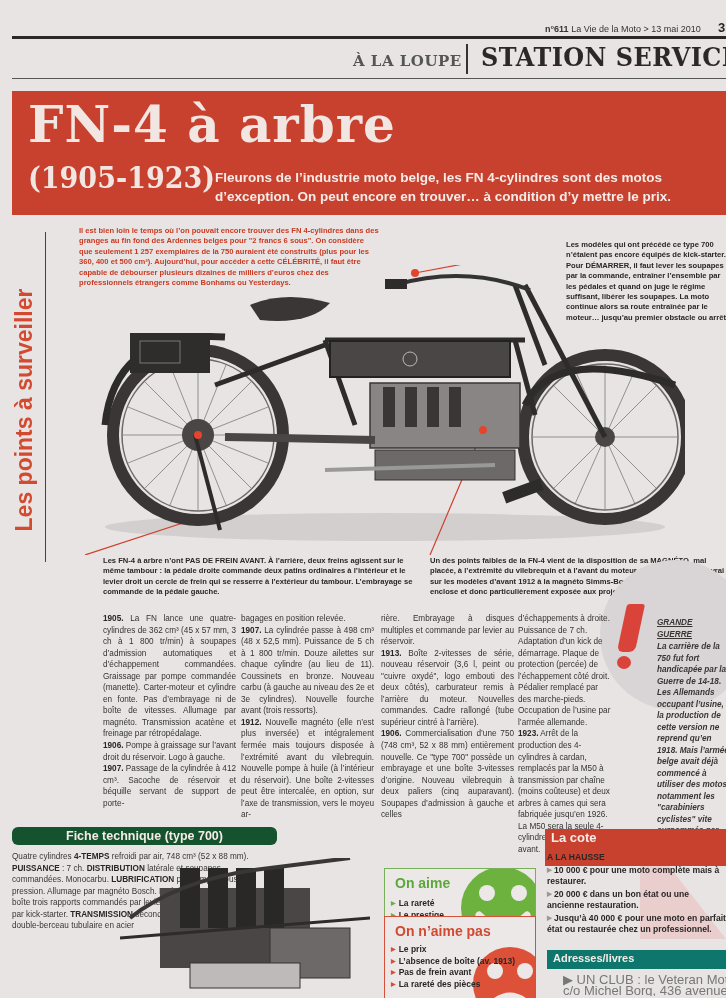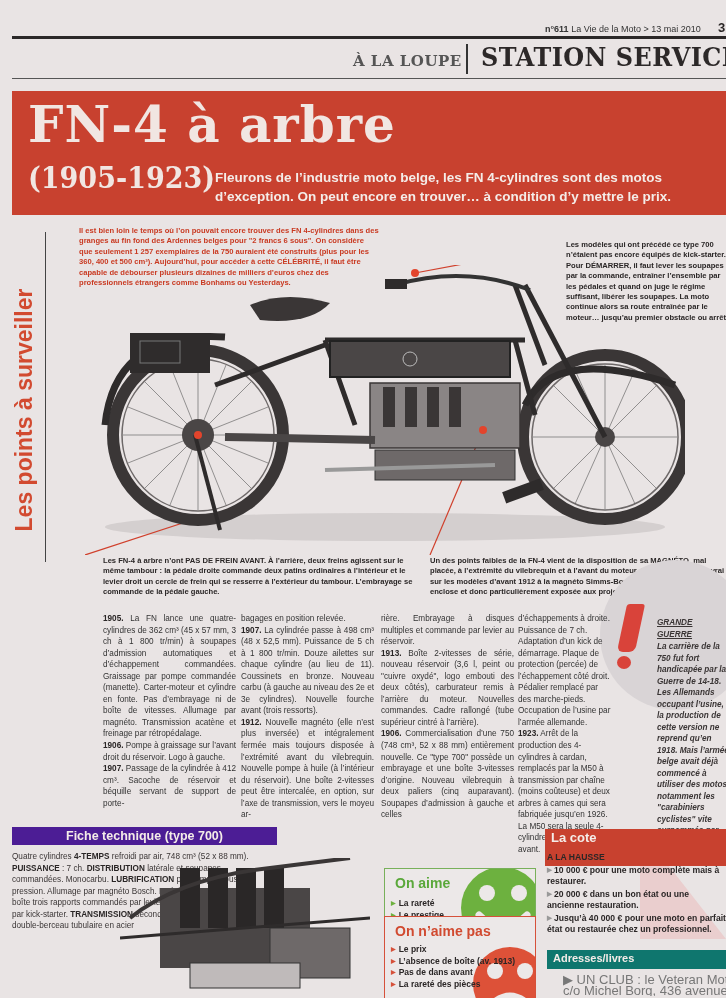--- a/index.html
+++ b/index.html
@@ -46,21 +46,21 @@
   .col3 { left: 381px; width: 133px; }
   .col4 { left: 518px; width: 95px; text-align: left; }
 
   .exclam-circle { left: 600px; top: 560px; width: 150px; height: 150px; border-radius: 50%; background: #d9d4d6; }
   .exclam { left: 622px; top: 604px; width: 18px; height: 48px; background: #d9433a; transform: skewX(-12deg); border-radius: 3px 3px 6px 6px; }
   .exclam-dot { left: 617px; top: 656px; width: 14px; height: 13px; border-radius: 50%; background: #d9433a; }
   .aside { left: 657px; top: 617px; width: 72px; font-size: 8.2px; line-height: 11.5px; color: #3a3535; font-style: italic; font-weight: bold; }
   .aside-title { display: block; text-decoration: underline; margin-bottom: 1px; }
 
   
-  .fiche-head { left: 12px; top: 827px; width: 265px; height: 18px; background: #4c1d95; color: #f4ece8; font-weight: bold; font-size: 12.5px; text-align: center; line-height: 18px; }
+  .fiche-head { left: 12px; top: 827px; width: 265px; height: 18px; background: #14532d; color: #f4ece8; font-weight: bold; font-size: 12.5px; text-align: center; line-height: 18px; border-radius: 6px; }
   .fiche-text { left: 12px; top: 851px; width: 260px; font-size: 8.2px; line-height: 11.55px; color: #3a3535; }
   .fiche-text b { color: #2a2626; }
   .engine { left: 120px; top: 858px; width: 250px; height: 140px; }
 
   
   .aime { left: 384px; top: 826px; width: 152px; height: 82px; border: 1.5px solid #78b05a; background: #ece8e8; overflow: hidden; margin-top: 42px; }
   .aime-title { left: 10px; top: 6px; font-size: 14px; font-weight: bold; color: #5aa83a; }
   .smile { left: 76px; top: -2px; width: 82px; height: 82px; border-radius: 50%; background: #6db13f; }
   .aime ul, .naime ul { list-style: none; position: absolute; left: 6px; font-size: 8.5px; font-weight: bold; color: #2a2626; line-height: 11.5px; }
   .aime ul { top: 29px; }
@@ -253,21 +253,21 @@
     <svg width="74" height="74" viewBox="0 0 74 74">
         <circle cx="22" cy="24" r="8" fill="#ece8e8"></circle>
         <circle cx="52" cy="24" r="8" fill="#ece8e8"></circle>
         <path d="M16 60 Q37 38 58 60" fill="none" stroke="#ece8e8" stroke-width="7" stroke-linecap="round"></path>
       </svg>
   </div>
   <div class="abs naime-title">On n’aime pas</div>
   <ul>
     <li>Le prix</li>
     <li>L’absence de boîte (av. 1913)</li>
-    <li>Pas de dans avant</li>
+    <li>Pas de frein avant</li>
     <li>La rareté des pièces</li>
   </ul>
 </div>
 
 <div class="abs cote-tri"></div>
 <div class="abs cote-head">
     <span>La cote</span>
   </div>
 <div class="abs cote-text">
   <span class="hd">A LA HAUSSE</span>

